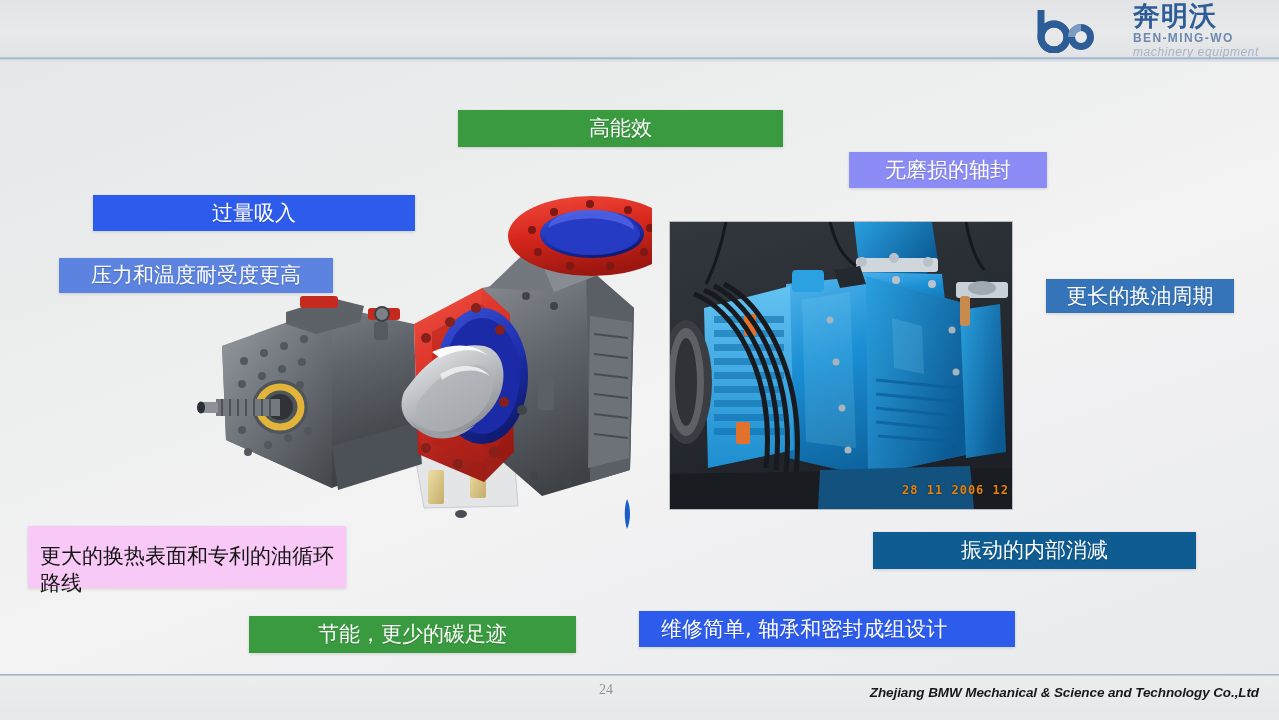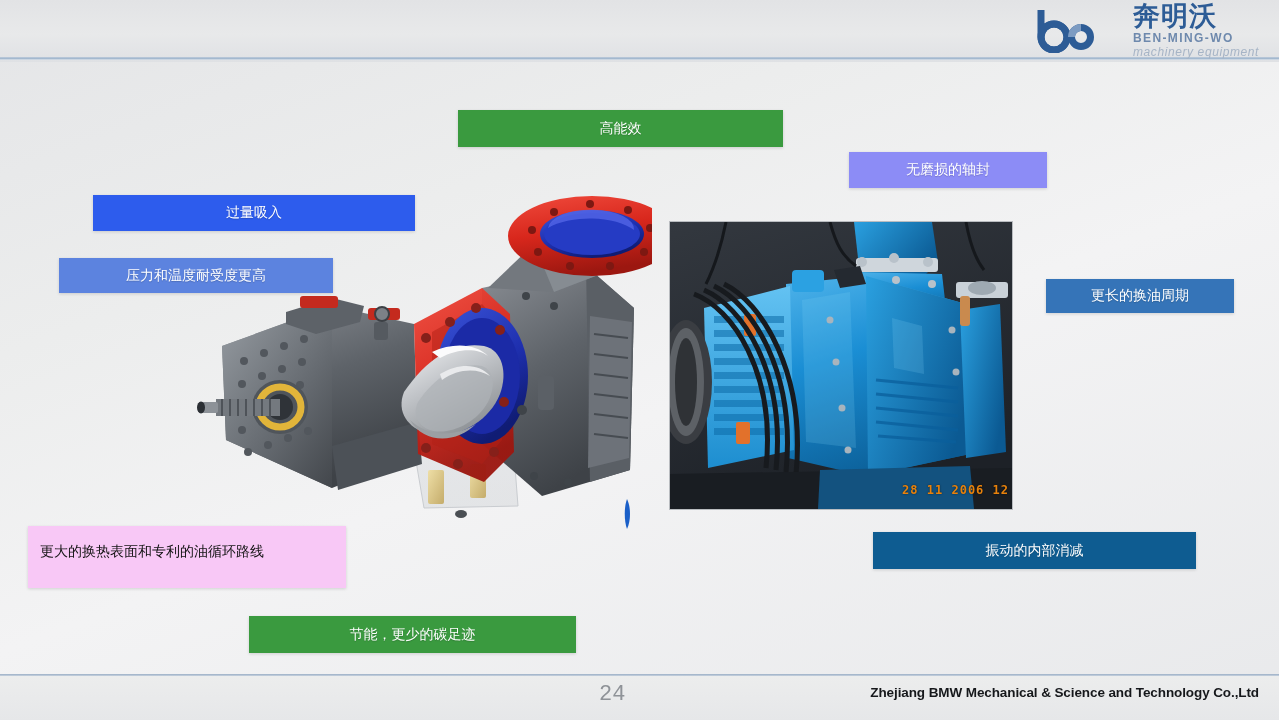--- a/index.html
+++ b/index.html
@@ -36,21 +36,21 @@
     font-size:12px;font-weight:bold;color:#6e89ad;letter-spacing:1.4px;margin-top:3px;
   }
   .logo-sub{
     font-size:12px;color:#a6b4c6;letter-spacing:.6px;margin-top:2px;font-style:italic;
   }
 
   
   .callout{
     position:absolute;display:flex;align-items:center;
     box-sizing:border-box;
-    font-size:14px;color:#ffffff;
+    font-size:21px;color:#ffffff;
     font-family:"DejaVu Sans","Liberation Sans",sans-serif;
     text-shadow:0 1px 1px rgba(0,0,0,.18);
     box-shadow:0 1px 3px rgba(0,0,0,.14);
     line-height:1.28;
   }
   .callout.center{justify-content:center;text-align:center;}
   .callout.left{justify-content:flex-start;text-align:left;}
 
   #box-high-eff      {left:458px;top:110px;width:325px;height:37px;background:#3a9a3f;}
   #box-over-suction  {left:93px; top:159px;width:322px;height:36px;background:#2d5ced;margin-top:36px;}
@@ -88,27 +88,28 @@
   
   #footer-rule{
     position:absolute;left:0;bottom:44px;width:1279px;height:2px;
     background:linear-gradient(180deg,#b9c6d6 0%,#93a9c2 50%,#e6eaef 100%);
   }
   #footer{
     position:absolute;left:0;bottom:0;width:1279px;height:44px;
     background:linear-gradient(180deg,#eceded 0%,#e6e7e9 100%);
   }
   #page-number{
-    position:absolute;left:599px;top:6px;font-size:22px;color:#8f9398;
-    font-family:Liberation Mono, monospace;
+    position:absolute;left:599px;top:6px;font-size:14px;color:#8f9398;
+    font-family:Liberation Serif, serif;
   }
   #company-name{
     position:absolute;right:20px;top:9px;font-size:13.5px;color:#16181b;
     font-weight:bold;letter-spacing:-.1px;
     font-family:"Liberation Sans","DejaVu Sans",sans-serif;
+    font-style:italic;
   }
 </style>
 </head>
 <body>
 
 <div id="slide">
 
   <div id="header-band"></div>
   <div id="header-rule"></div>
 
@@ -428,20 +429,23 @@
   </div>
 
   <div class="callout center" id="box-vibration">
     <span>振动的内部消减</span>
   </div>
 
   <div class="callout center" id="box-energy-save">
     <span>节能，更少的碳足迹</span>
   </div>
 
+  <div class="callout left" id="box-easy-maint">
+    <span>维修简单, 轴承和密封成组设计</span>
+  </div>
 
   <div id="footer-rule"></div>
   <div id="footer">
     <span id="page-number">24</span>
     <span id="company-name">Zhejiang BMW Mechanical &amp; Science and Technology Co.,Ltd</span>
   </div>
 
 </div>
 
 </body></html>

